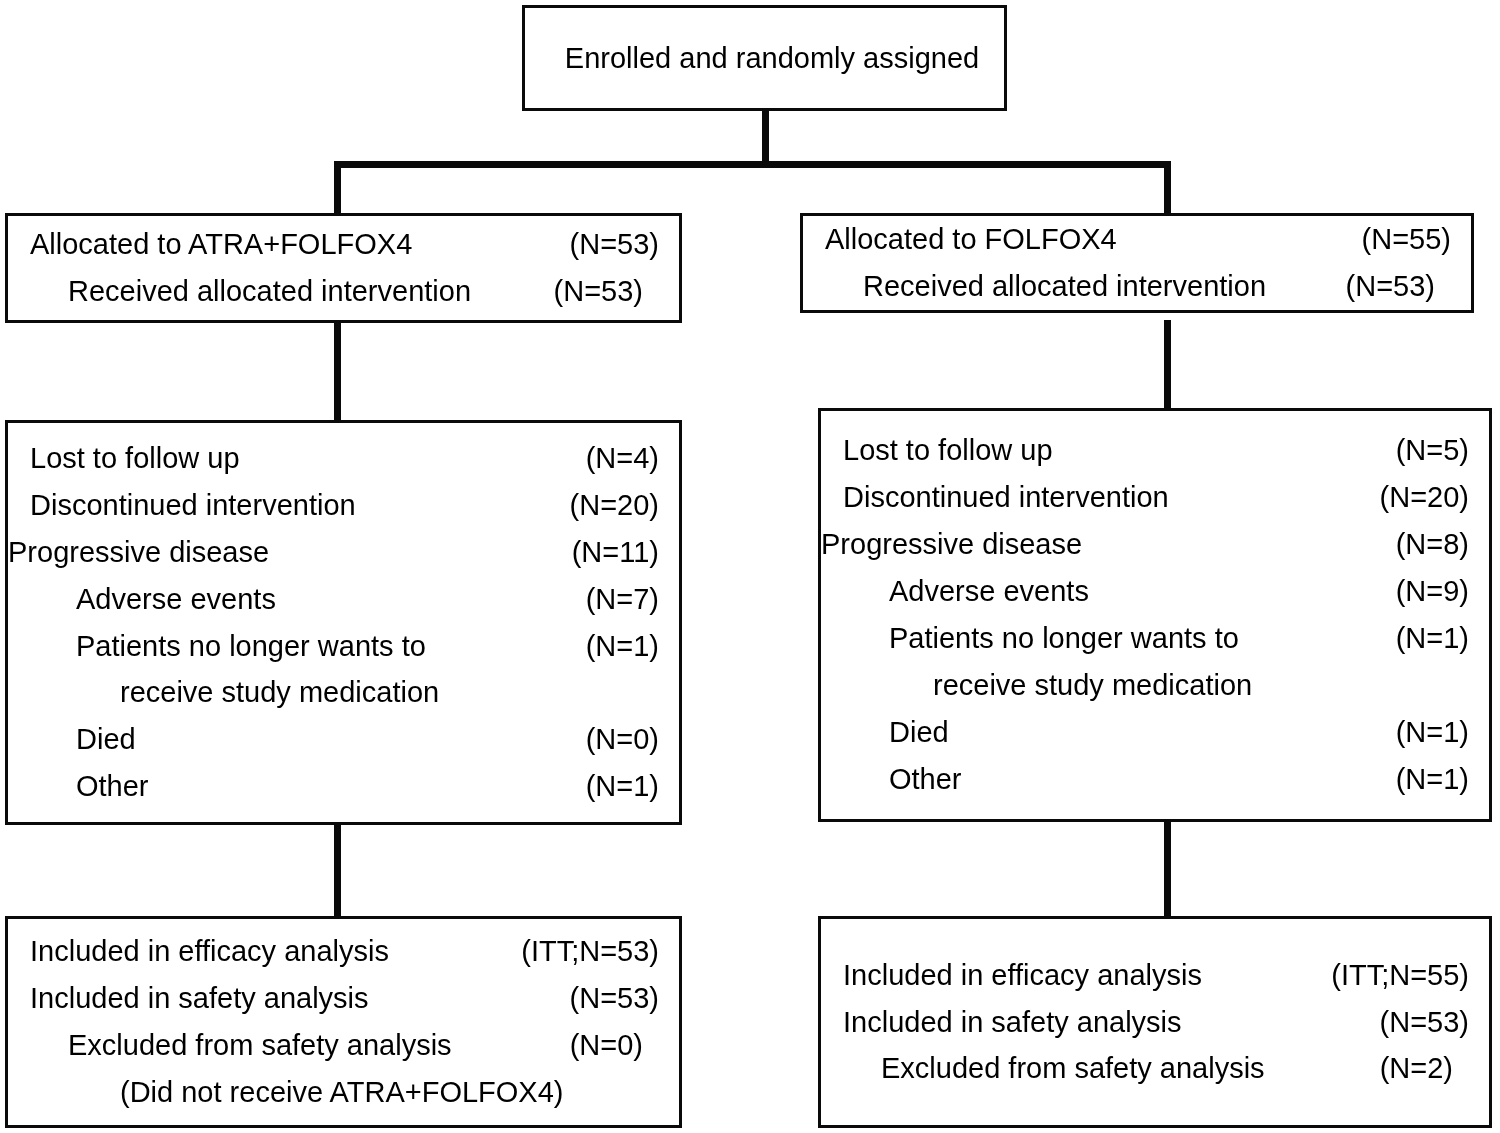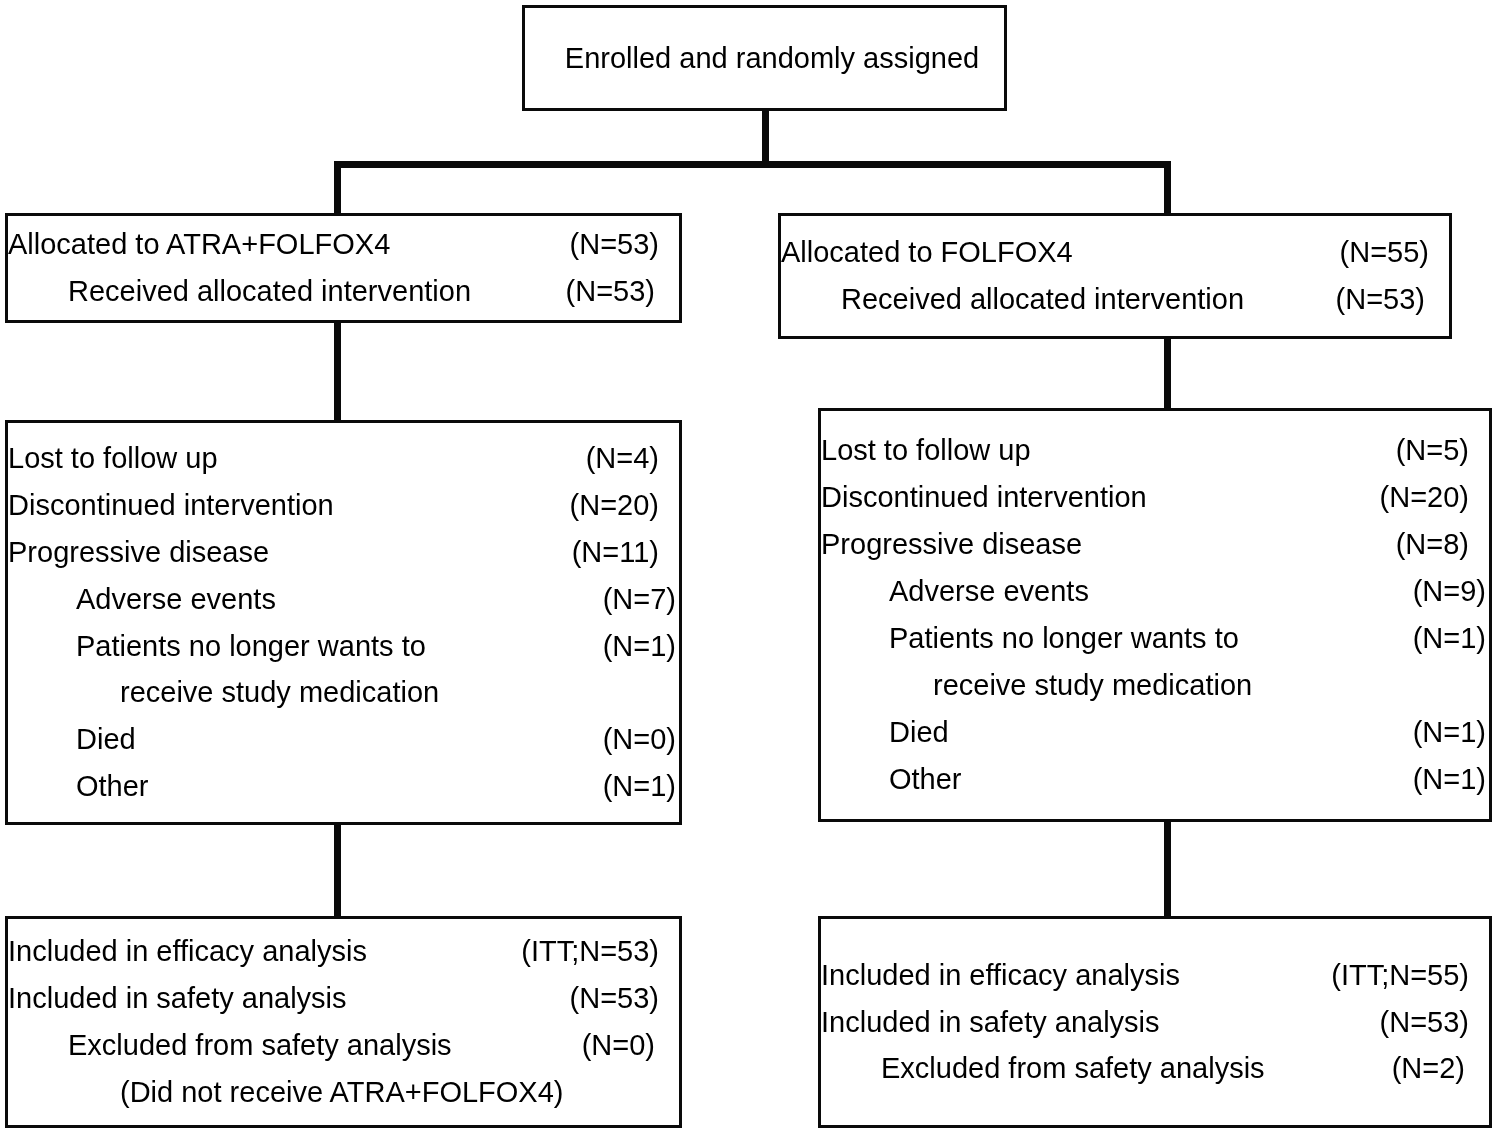--- a/index.html
+++ b/index.html
@@ -52,24 +52,24 @@
   .row .count { flex: 0 0 auto; }
 
   
   .row.center {
     justify-content: center;
     text-align: center;
     margin-left: 15px;
   }
 
   
-  .ind0 { padding-right: 20px; }
-  .ind1 { padding-left: 60px; padding-right: 24px; }
+  .ind0 { padding-left: 22px; padding-right: 20px; }
+  .ind1 { padding-left: 60px; padding-right: 36px; }
   .ind2 { padding-right: 20px; }
-  .ind3 { padding-left: 68px; padding-right: 3px; }
+  .ind3 { padding-left: 68px; padding-right: 20px; }
   .ind4 { padding-left: 112px; padding-right: 32px; }
 
   
   .vline {
     position: absolute;
     width: 7px;
     background: #0a0a0a;
     z-index: 1;
   }
   .hline {
@@ -114,21 +114,21 @@
         <span class="count">(N=53)</span>
       </div>
       <div class="row ind1">
         <span class="label">Received allocated intervention</span>
         <span class="spacer"></span>
         <span class="count">(N=53)</span>
       </div>
     </div>
   </div>
 
-  <div class="node" style="left:778px; top:213px; width:674px; height:126px;">
+  <div class="node" style="left:800px; top:213px; width:674px; height:100px;">
     <div class="rows">
       <div class="row ind0">
         <span class="label">Allocated to FOLFOX4</span>
         <span class="spacer"></span>
         <span class="count">(N=55)</span>
       </div>
       <div class="row ind1">
         <span class="label">Received allocated intervention</span>
         <span class="spacer"></span>
         <span class="count">(N=53)</span>

